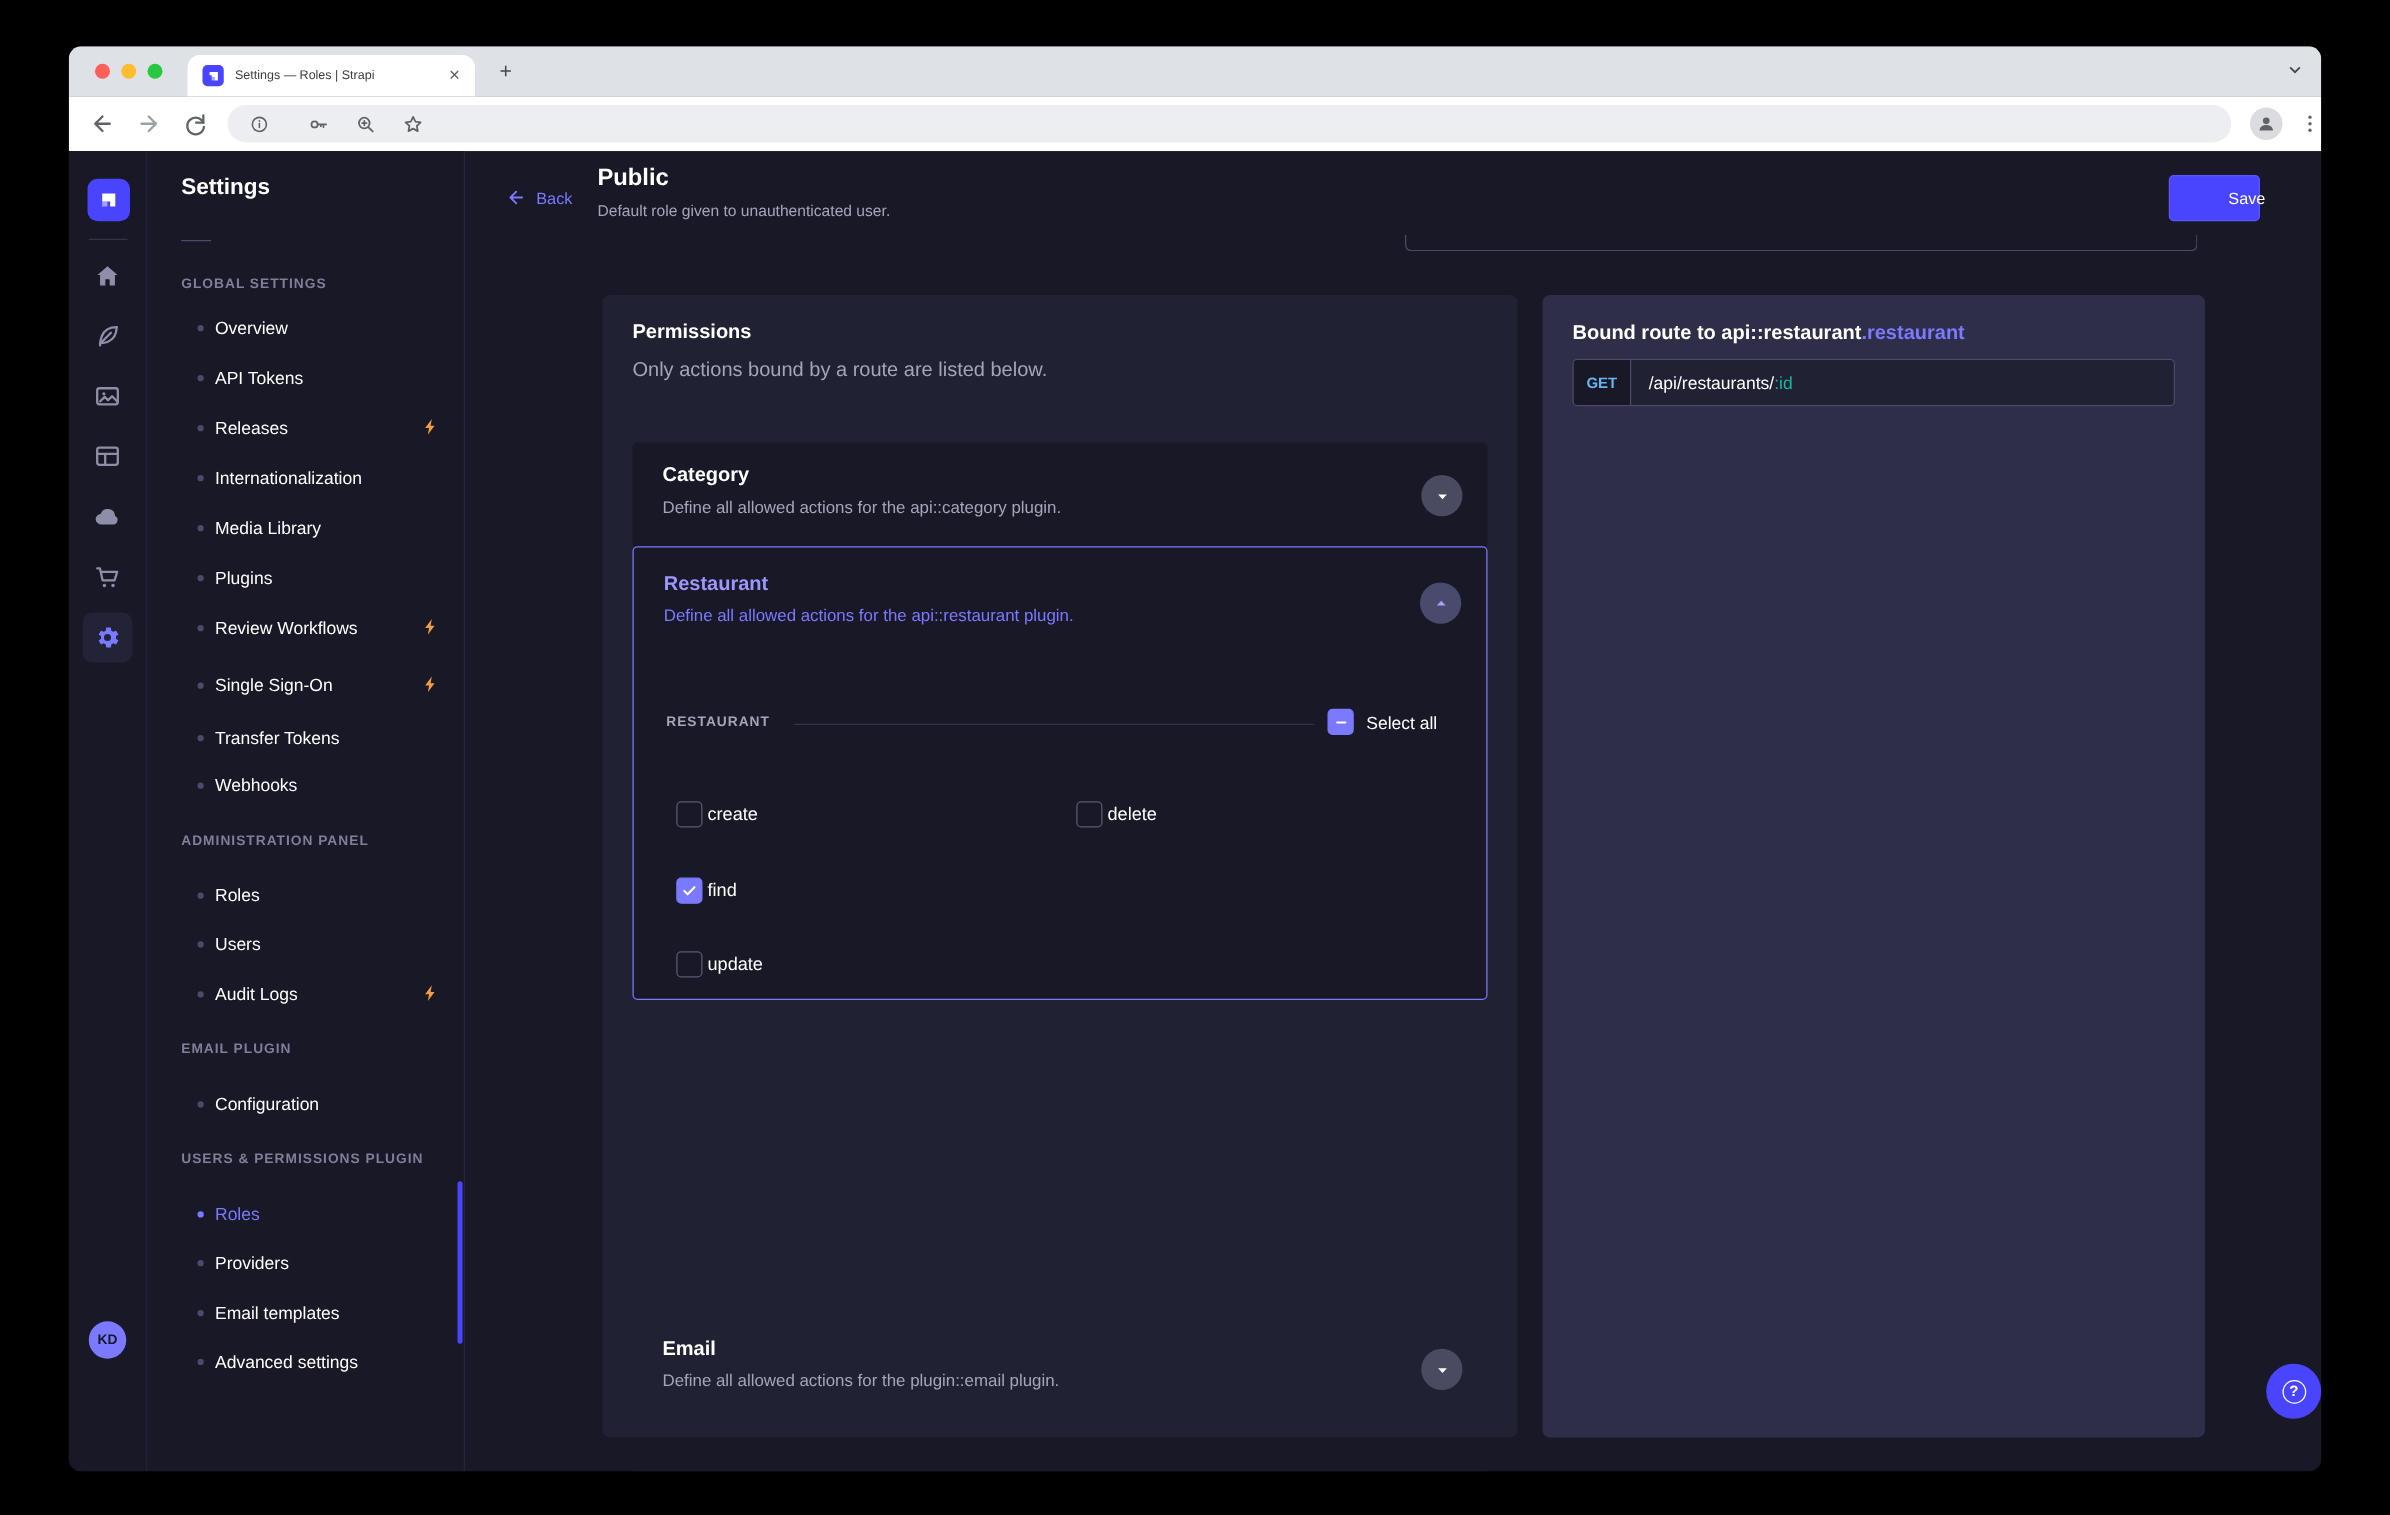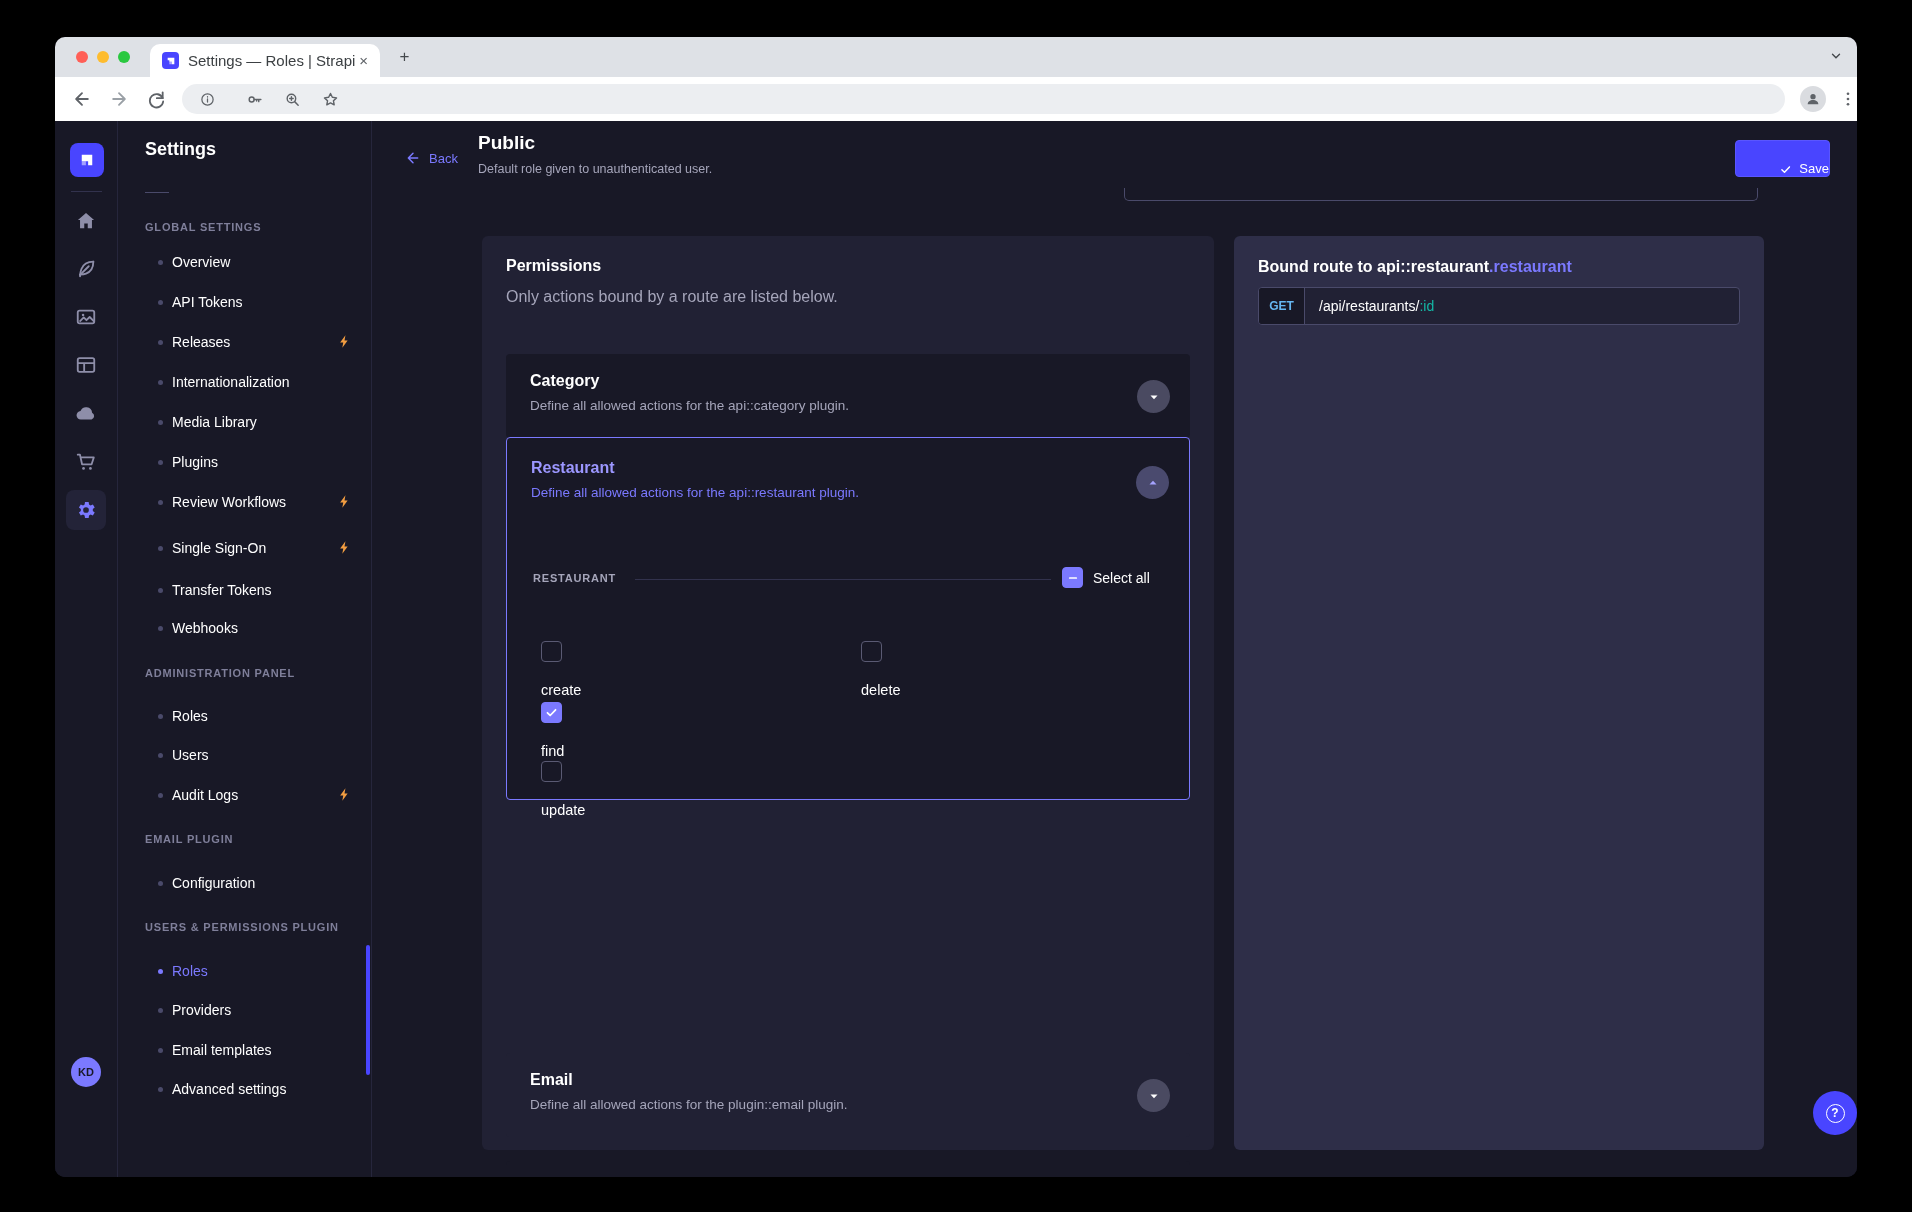--- a/index.html
+++ b/index.html
@@ -11,21 +11,21 @@
   
   .tabstrip { position:relative; height:40px; background:#dee1e6; }
   .traffic { position:absolute; top:14px; width:12px; height:12px; border-radius:50%; }
   .t-red    { left:21px; background:#ff5f57; }
   .t-yellow { left:42px; background:#febc2e; }
   .t-green  { left:63px; background:#2ac840; }
   .tab { position:absolute; left:95px; bottom:0; width:230px; height:33px; background:#fff;
          border-radius:10px 10px 0 0; display:flex; align-items:center; padding:0 10px 0 12px; }
   .tab-favicon { width:17px; height:17px; border-radius:4px; background:#4945ff; flex:0 0 auto;
                  display:flex; align-items:center; justify-content:center; }
-  .tab-title { margin-left:9px; font-size:15px; color:#3c4043; white-space:nowrap; overflow:hidden;
+  .tab-title { margin-left:9px; font-size:10px; color:#3c4043; white-space:nowrap; overflow:hidden;
                text-overflow:ellipsis; flex:1; }
   .tab-close { color:#5f6368; font-size:15px; line-height:1; padding:2px; cursor:default; }
   .newtab-btn { position:absolute; left:340px; top:11px; width:19px; height:19px; color:#45494d;
                 font-size:17px; line-height:18px; text-align:center; }
   .strip-chevron { position:absolute; right:14px; top:12px; color:#45494d; }
 
   .toolbar { position:relative; height:44px; background:#fff; display:flex; align-items:center; }
   .nav-ic { width:20px; height:20px; margin-left:17px; color:#5f6368; flex:0 0 auto; }
   .omnibox { position:relative; margin-left:16px; width:1605px; height:30px; background:#eceef1;
              border-radius:15px; display:flex; align-items:center; padding:0 12px; }
@@ -65,23 +65,23 @@
   .snav-item.active .lbl { color:#7b79ff; }
   .snav-bolt { position:absolute; left:219px; top:2px; width:15px; height:15px; }
   .snav-scrollthumb { position:absolute; right:1px; top:824px; width:4px; height:130px;
                       background:#4945ff; border-radius:2px; }
 
   
   .back-link { position:absolute; left:350px; top:29px; display:flex; align-items:center;
                color:#7b79ff; font-size:13px; gap:8px; }
   .page-title { position:absolute; left:423px; top:11px; font-size:19px; font-weight:600; color:#fff; }
   .page-subtitle { position:absolute; left:423px; top:41px; font-size:12.5px; color:#a5a5ba; }
-  .save-btn { position:absolute; left:1680px; top:19px; width:95px; height:37px; background:#4945ff;
+  .save-btn { position:absolute; left:1680px; top:19px; width:73px; height:37px; background:#4945ff;
               border:1px solid #5a56ff; border-radius:4px; color:#fff; font-size:13px;
-              display:flex; align-items:flex-end; justify-content:center; gap:8px;padding-left:44px; }
+              display:flex; align-items:center; justify-content:center; gap:8px;padding-left:44px; }
   .partial-input { position:absolute; left:1069px; top:67px; width:634px; height:13px;
                    border-left:1px solid #4a4a6a; border-right:1px solid #4a4a6a;
                    border-bottom:1px solid #4a4a6a; border-radius:0 0 5px 5px; }
 
   
   .perm-panel { position:absolute; left:427px; top:115px; width:732px; height:914px;
                 background:#212134; border-radius:6px; }
   .perm-title { position:absolute; left:24px; top:21px; font-size:16px; font-weight:600; color:#fff; }
   .perm-sub { position:absolute; left:24px; top:52px; font-size:16px; color:#a5a5ba; }
 
@@ -103,22 +103,22 @@
                     letter-spacing:0.8px; color:#a5a5ba; }
   .perm-sec-line { position:absolute; left:128px; top:141px; width:416px; height:1px; background:#32324d; }
   .select-all { position:absolute; left:555px; top:129px; display:flex; align-items:center; gap:10px;
                 color:#fff; font-size:14px; }
 
   .cbx { width:21px; height:21px; border-radius:4px; border:1px solid #5a5a73; background:transparent;
          display:flex; align-items:center; justify-content:center; flex:0 0 auto; }
   .cbx.on { background:#7b79ff; border-color:#7b79ff; }
   .cbx.indet { background:#7b79ff; border-color:#7b79ff; }
 
-  .action-row { position:absolute; display:flex; gap:20px; color:#fff;
-                font-size:14.5px;flex-direction:column; }
+  .action-row { position:absolute; display:flex; align-items:center; gap:4px; color:#fff;
+                font-size:14.5px; }
   .found-row { position:absolute; left:344px; top:248px; width:314px; height:53px; background:#131320;
                border-radius:4px; display:flex; align-items:center; padding:0 14px; gap:12px;
                color:#fff; font-size:14.5px; }
   .found-row .gear-sp { margin-left:auto; }
 
   
   .route-panel { position:absolute; left:1179px; top:115px; width:530px; height:914px;
                  background:#2e2e48; border-radius:6px; }
   .route-heading { position:absolute; left:24px; top:22px; font-size:16px; font-weight:600; color:#fff; }
   .route-heading .accent { color:#7b79ff; }

